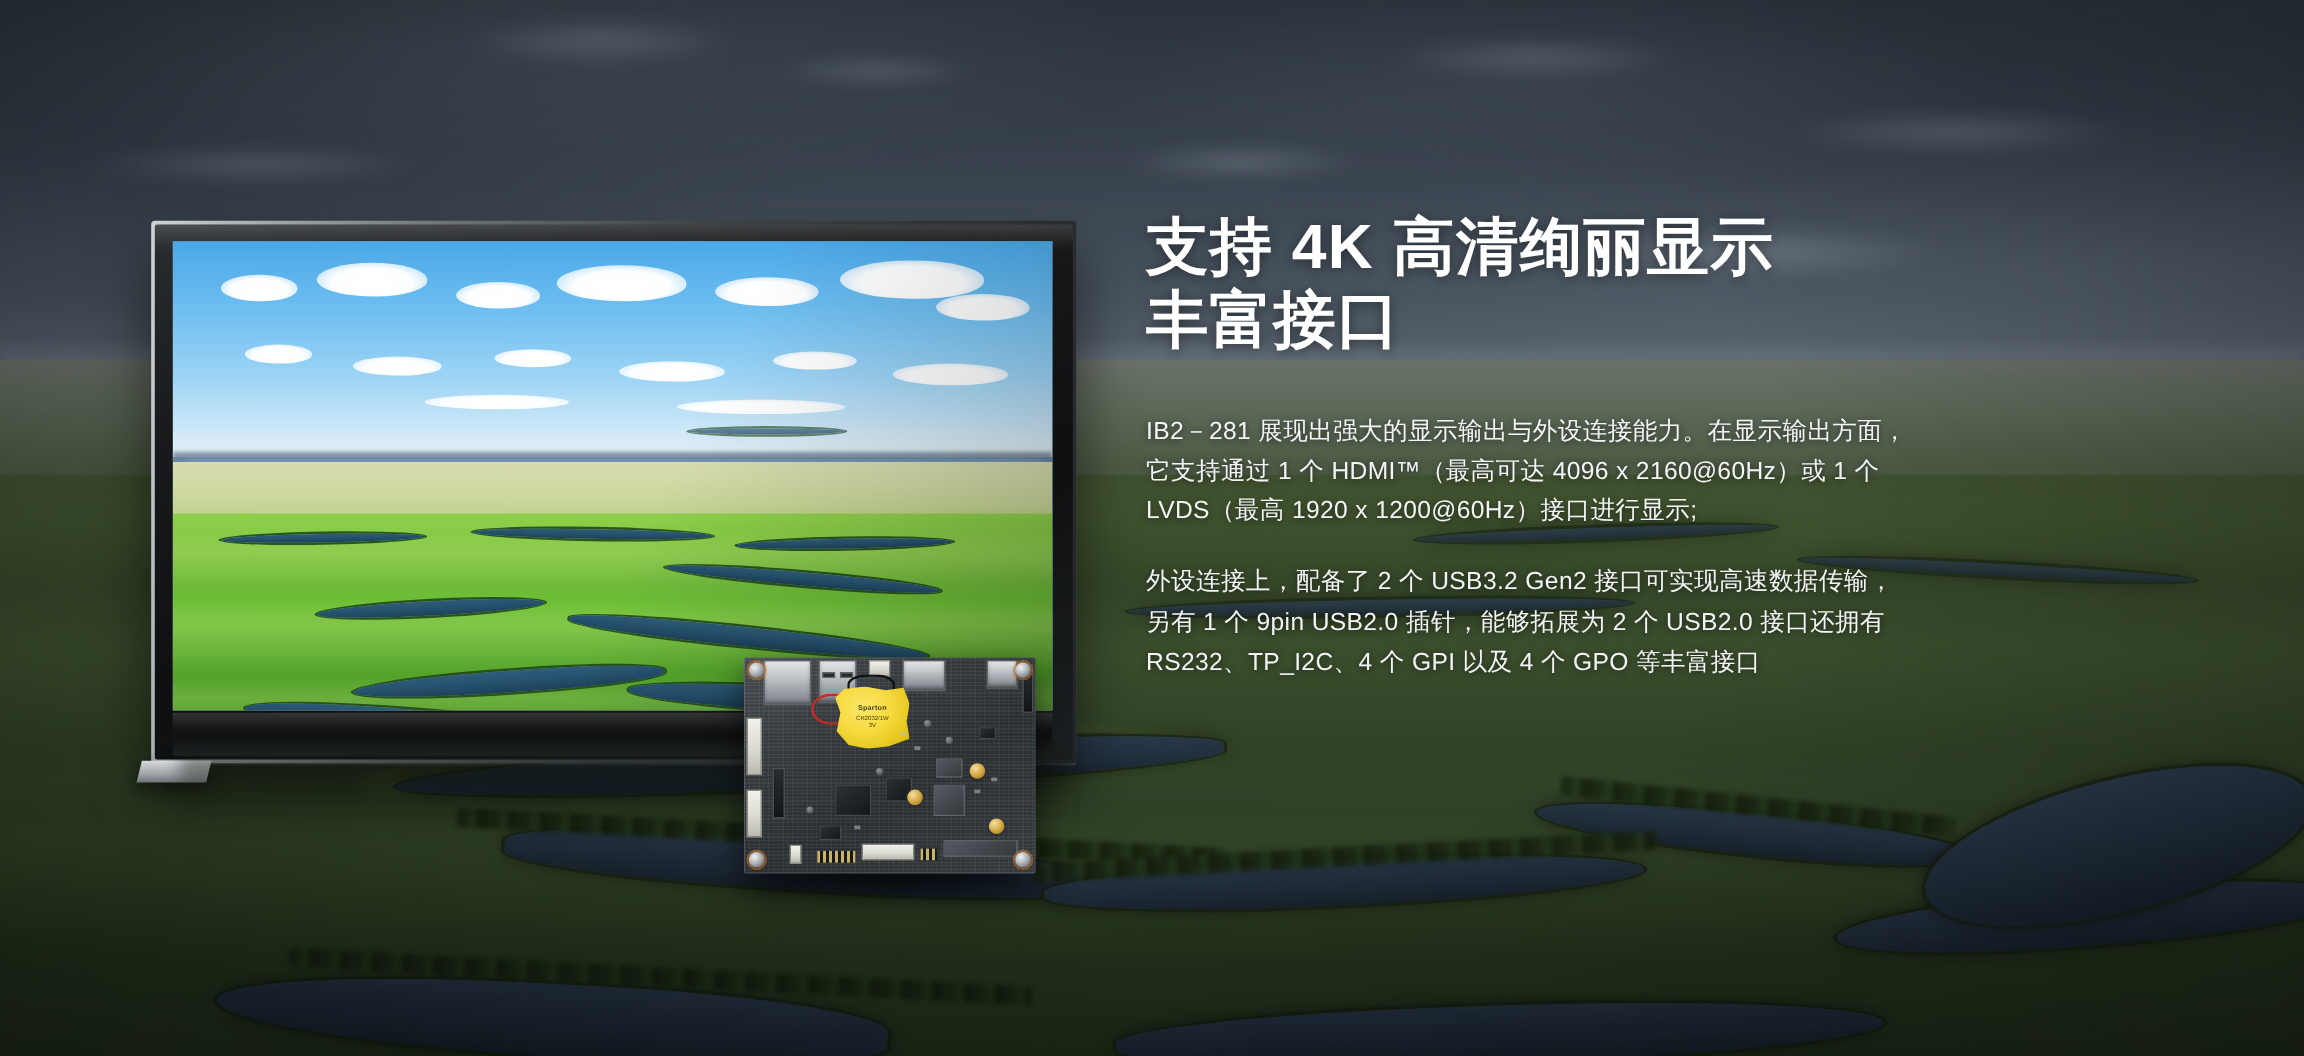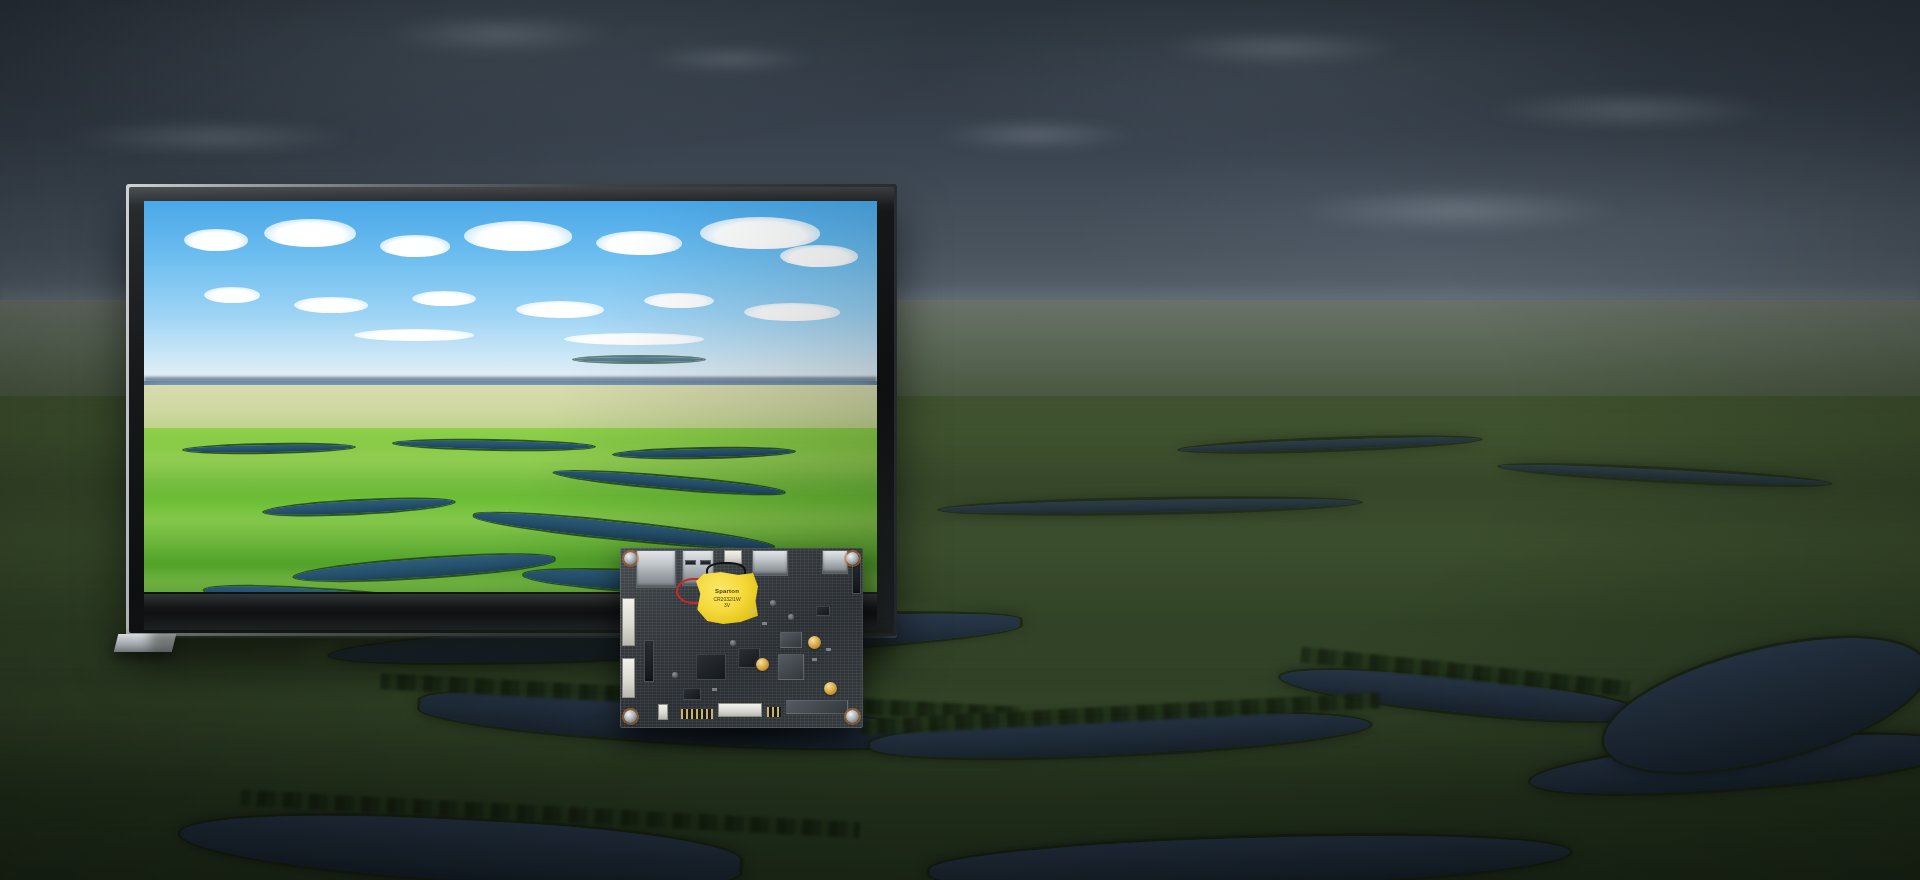--- a/index.html
+++ b/index.html
@@ -400,15 +400,23 @@
     <div class="pcb-cap" style="left:110px;top:92px;"></div>
     <div class="pcb-cap" style="left:52px;top:124px;"></div>
     <div class="pcb-smd" style="left:130px;top:62px;"></div>
     <div class="pcb-smd" style="left:142px;top:74px;"></div>
     <div class="pcb-smd" style="left:192px;top:110px;"></div>
     <div class="pcb-smd" style="left:206px;top:100px;"></div>
     <div class="pcb-smd" style="left:92px;top:140px;"></div>
   </div>
 
   <div class="copy">
+    <h1 class="headline">
+      <span class="hl-line">支持 4K 高清绚丽显示</span>
+      <span class="hl-line">丰富接口</span>
+    </h1>
+    <div class="body-wrap">
+      <p class="para">IB2－281 展现出强大的显示输出与外设连接能力。在显示输出方面，它支持通过 1 个 HDMI™（最高可达 4096 x 2160@60Hz）或 1 个 LVDS（最高 1920 x 1200@60Hz）接口进行显示;</p>
+      <p class="para">外设连接上，配备了 2 个 USB3.2 Gen2 接口可实现高速数据传输，另有 1 个 9pin USB2.0 插针，能够拓展为 2 个 USB2.0 接口还拥有 RS232、TP_I2C、4 个 GPI 以及 4 个 GPO 等丰富接口</p>
+    </div>
   </div>
 
 </div>
 
 </body></html>

